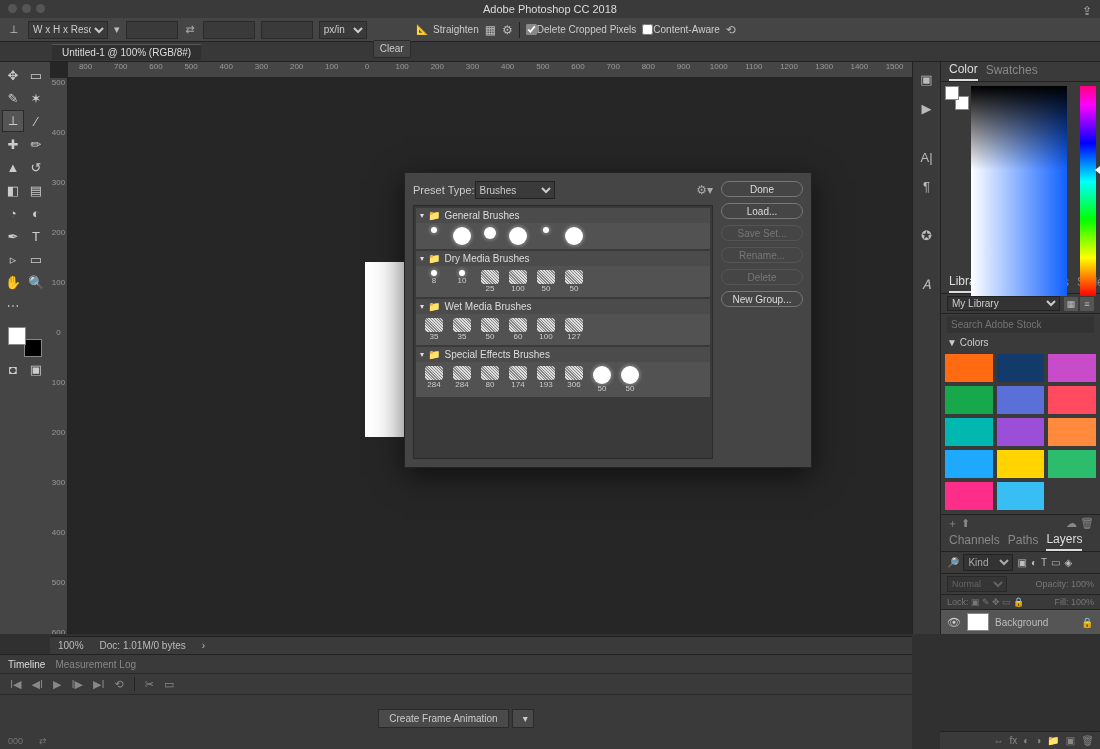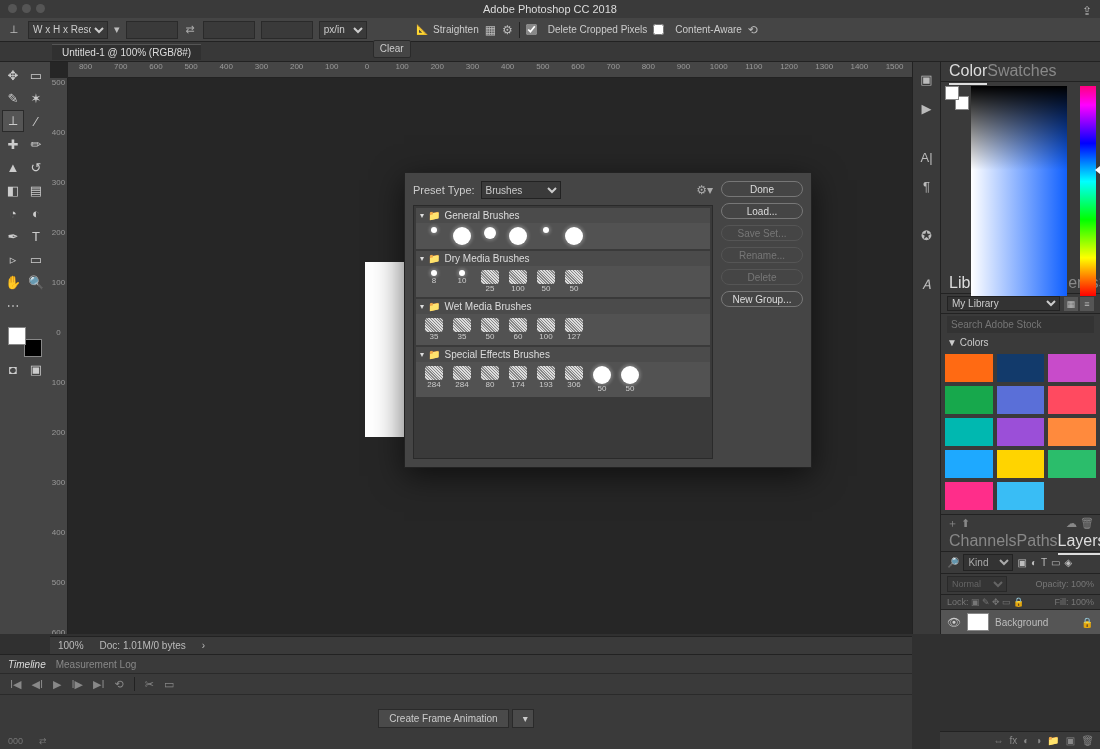--- a/index.html
+++ b/index.html
@@ -11,21 +11,21 @@
   .share-icon { position:absolute; right:8px; top:2px; font-size:12px; color:#bbb; }
   
   .options { height:24px; background:#454545; display:flex; align-items:center; gap:6px; padding:0 6px; border-bottom:1px solid #222; }
   .croptool-icn { width:16px; height:16px; display:flex; align-items:center; justify-content:center; }
   .options select, .options input[type=text] { background:#3a3a3a; color:#ccc; border:1px solid #2a2a2a; font-size:10px; height:18px; }
   .options select { width:80px; }
   .options .num { width:52px; }
   .swap { font-size:11px; color:#aaa; padding:0 2px; }
   .obtn { background:#454545; border:1px solid #2a2a2a; color:#ccc; height:18px; font-size:10px; padding:0 6px; border-radius:2px;margin-top:38px; }
   .straighten { display:flex; align-items:center; gap:4px; font-size:10px; color:#ccc; }
-  .chk { display:flex; align-items:flex-end; gap:11px; font-size:10px; color:#ccc; }
+  .chk { display:flex; align-items:flex-end; gap:0; font-size:10px; color:#ccc; }
   .chk input { accent-color:#888; width:11px; height:11px; }
   .icn { color:#bbb; font-size:12px; }
   
   .doctabrow { height:20px; background:#383838; padding-left:52px; display:flex; align-items:center; border-bottom:1px solid #222; }
   .doctab { background:#303030; color:#ddd; padding:2px 10px; font-size:10px; border-top:1px solid #555; }
   
   .workarea { position:absolute; top:62px; bottom:115px; left:0; right:0; display:flex; }
   .toolcol { width:50px; background:#454545; display:flex; flex-wrap:wrap; align-content:flex-start; padding:2px; gap:1px; }
   .toolcol .tool { width:22px; height:22px; display:flex; align-items:center; justify-content:center; color:#ccc; font-size:13px; border:1px solid transparent; }
   .tool.selected { background:#555; border:1px solid #2a2a2a; }
@@ -37,21 +37,21 @@
   .ruler-h { position:absolute; top:0; left:18px; right:0; height:16px; background:#454545; color:#9a9a9a; font-size:8px; display:flex; border-bottom:1px solid #222; }
   .ruler-h span { width:50px; text-align:center; }
   .ruler-v { position:absolute; top:16px; left:0; bottom:0; width:18px; background:#454545; color:#9a9a9a; font-size:8px; border-right:1px solid #222; }
   .ruler-v span { display:block; height:50px; writing-mode:horizontal-tb; text-align:center; }
   .whitedoc { position:absolute; left:315px; top:200px; width:45px; height:175px; background:#fff; }
 
   .collapsedpanels { width:28px; background:#3a3a3a; display:flex; flex-direction:column; align-items:center; gap:14px; padding-top:10px; border-left:1px solid #222; }
   .collapsedpanels .cicn { color:#bbb; font-size:13px; }
 
   .rightpanels { width:160px; background:#3a3a3a; display:flex; flex-direction:column; border-left:1px solid #222; }
-  .paneltabs { height:20px; display:flex; align-items:flex-start; padding:0 8px; font-size:16px; border-bottom:1px solid #222; }
+  .paneltabs { height:20px; display:flex; align-items:center; gap:8px; padding:0 8px; font-size:12px; border-bottom:1px solid #222; }
   .paneltabs span { color:#888; padding-bottom:3px; cursor:pointer;}
   .paneltabs span.active { color:#ddd; border-bottom:2px solid #ddd; }
   .colorpanel { position:relative; height:220px; padding:4px; }
   .fgbg { position:relative; width:24px; height:24px; }
   .fgbg .bg { position:absolute; right:0; bottom:0; width:14px; height:14px; background:#fff; border:1px solid #888;}
   .fgbg .fg { position:absolute; left:0; top:0; width:14px; height:14px; background:#fff; border:1px solid #888;}
   .grad { position:absolute; top:4px; left:30px; width:96px; height:210px; background:linear-gradient(to bottom,#000 0%, rgba(0,0,0,0) 40%),linear-gradient(to right,#fff,#1060ff); }
   .huebar { position:absolute; top:4px; right:4px; width:16px; height:210px; background:linear-gradient(to bottom,#ff0080,#ff00ff,#8000ff,#0000ff,#0080ff,#00ffff,#00ff80,#00ff00,#80ff00,#ffff00,#ff8000,#ff0000); }
   .huebar .cursor { position:absolute; right:-4px; top:80px; width:0; height:0; border-top:4px solid transparent;border-bottom:4px solid transparent;border-right:5px solid #fff;}
 
@@ -75,34 +75,34 @@
   .layerlist { background:#333; }
   .layerrow { display:flex; align-items:center; gap:6px; padding:3px 6px; background:#555;}
   .eye { font-size:11px; color:#ccc; }
   .thumb { width:22px; height:18px; background:#fff; border:1px solid #888;}
   .layers-footer{ position:absolute; bottom:0; right:0; width:160px; height:18px; background:#3a3a3a; border-top:1px solid #222; display:flex; justify-content:flex-end; gap:6px; padding:0 6px; align-items:center; font-size:10px; color:#888;}
 
   
   .statusbar { position:absolute; left:50px; right:188px; bottom:95px; height:18px; background:#3a3a3a; display:flex; align-items:center; font-size:10px; color:#bbb; padding:0 8px; gap:16px; border-top:1px solid #222;}
   .timeline { position:absolute; left:0; right:188px; bottom:0; height:95px; background:#3a3a3a; border-top:1px solid #222;}
   .timeline .tabs { height:18px; display:flex; gap:10px; padding:0 8px; align-items:center; font-size:10px; color:#888;}
-  .timeline .tabs span:first-child{ color:#ddd;font-style:italic;}
+  .timeline .tabs span:first-child{ color:#ddd;}
   .tcontrols { height:22px; display:flex; align-items:center; gap:10px; padding:0 10px; color:#888; font-size:11px; border-top:1px solid #2a2a2a; border-bottom:1px solid #2a2a2a;}
   .tcenter { text-align:center; padding-top:14px;}
   .tcenter button { background:#4a4a4a; border:1px solid #2a2a2a; color:#ccc; padding:3px 10px; font-size:10px;}
   .tl-footer { position:absolute; bottom:0; left:0; right:0; height:16px; display:flex; align-items:center; gap:16px; padding:0 8px; color:#777; font-size:9px;}
 
   
   .dialog { position:absolute; left:404px; top:172px; width:408px; height:296px; background:#454545; border:1px solid #222; box-shadow:0 8px 30px rgba(0,0,0,0.6); display:flex; flex-direction:column;}
   .dtitle { height:20px; background:#3f3f3f; text-align:center; line-height:20px; color:#ccc; font-size:11px; position:relative; border-bottom:1px solid #222;}
   .dtraffic { position:absolute; left:6px; top:5px; display:flex; gap:4px;}
   .dtraffic span{ width:8px;height:8px;border-radius:50%;background:#666;}
   .dbody { flex:1; display:flex; padding:8px; gap:8px;}
   .dleft { flex:1; display:flex; flex-direction:column; }
-  .ptrow { display:flex; align-items:center; gap:6px; margin-bottom:6px; position:relative;}
+  .ptrow { display:flex; align-items:center; margin-bottom:6px; position:relative;}
   .ptrow label{ font-size:11px; color:#ccc;}
   .ptrow select{ background:#3a3a3a;border:1px solid #222;color:#ccc;font-size:10px;height:18px;width:80px;}
   .gearbtn { position:absolute; right:0; top:2px; color:#aaa; font-size:12px;}
   .presetlist { border:1px solid #2a2a2a; background:#3a3a3a; flex:1; overflow:auto; padding:2px;}
   .grp { margin-bottom:2px;}
   .grp-head { background:#4b4b4b; padding:2px 4px; font-size:10px; color:#ddd; display:flex; align-items:center; gap:4px;}
   .grp-head .tri{ font-size:8px;}
   .grp-items { background:#525252; display:flex; gap:8px; padding:4px 8px;}
   .brush { display:flex; flex-direction:column; align-items:center; font-size:8px; color:#ccc; width:20px;}
   .brush .dot{ width:18px;height:18px;border-radius:50%;background:#fff; box-shadow:0 0 3px 2px rgba(255,255,255,0.2);}

